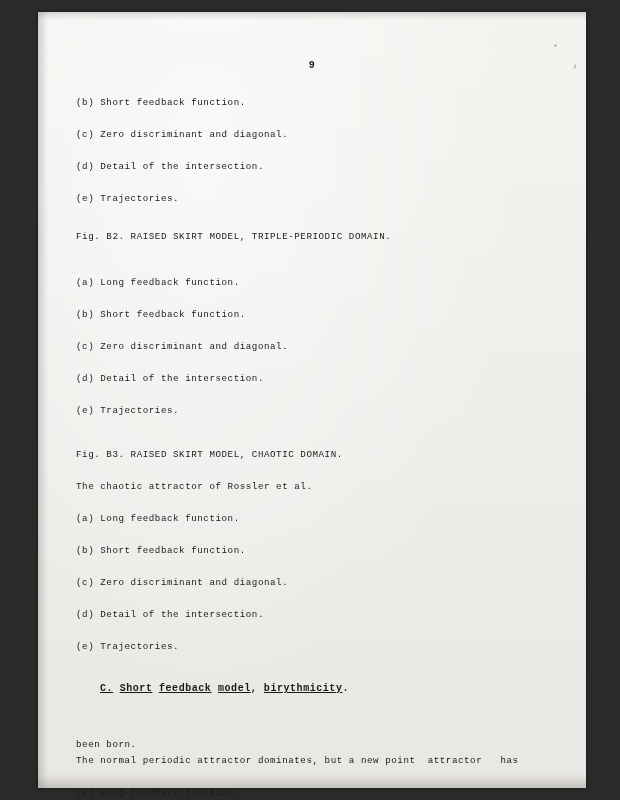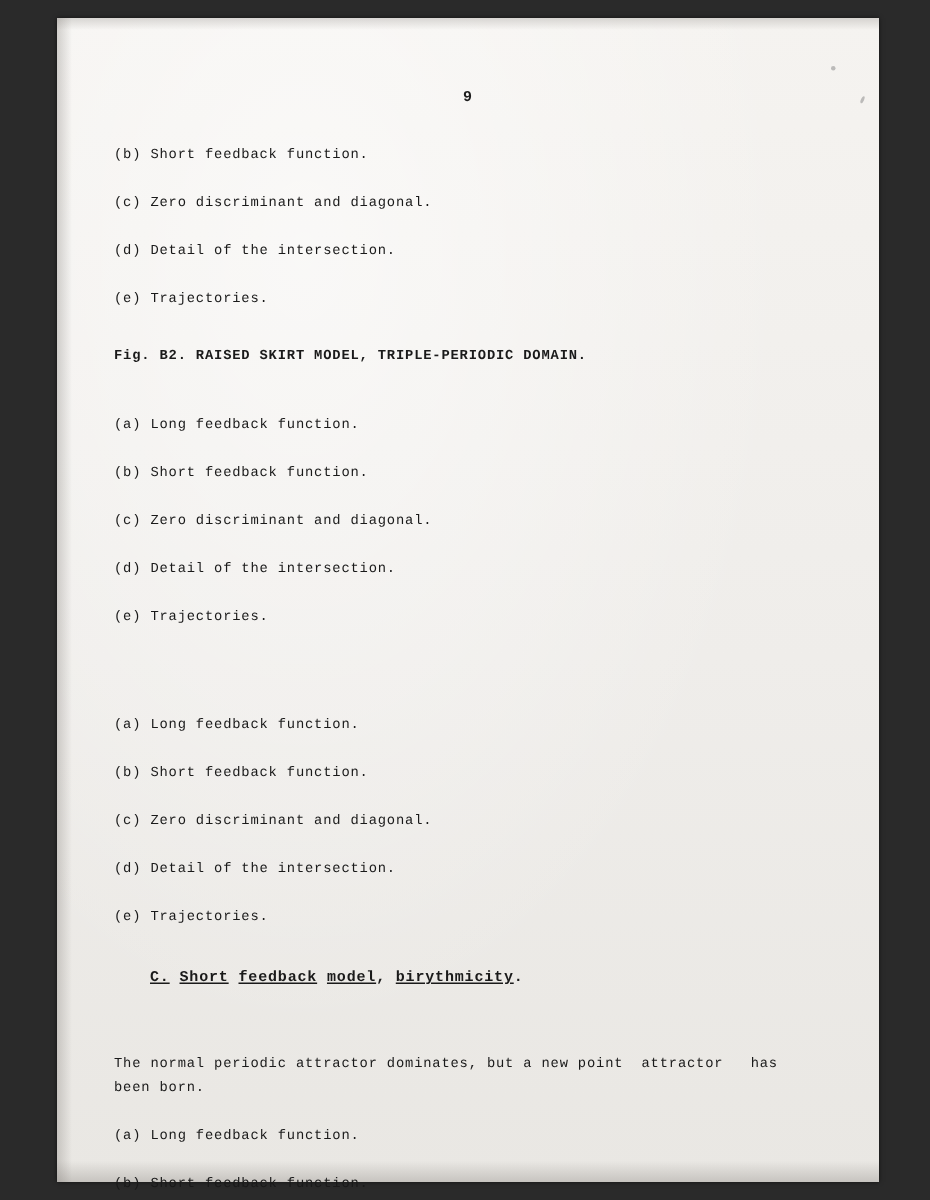--- a/index.html
+++ b/index.html
@@ -65,21 +65,21 @@
   }
   .line {
     font-size: 9.2px;
     line-height: 14px;
     color: #1a1a1a;
     letter-spacing: 0.55px;
     white-space: pre-wrap;
     margin: 2px;
   }
   .line.bold {
-    font-weight: bold;
+    font-weight: normal;
   }
   .gap-sm { height: 14px; }
   .gap-md { height: 20px; }
   .gap-lg { height: 26px; }
   .heading-underline {
     font-size: 10px;
     line-height: 14px;
     color: #1a1a1a;
     letter-spacing: 0.55px;
     font-weight: bold;
@@ -134,37 +134,39 @@
           <p class="line">(a) Long feedback function.</p>
           <div class="gap-sm"></div>
           <p class="line">(b) Short feedback function.</p>
           <div class="gap-sm"></div>
           <p class="line">(c) Zero discriminant and diagonal.</p>
           <div class="gap-sm"></div>
           <p class="line">(d) Detail of the intersection.</p>
           <div class="gap-sm"></div>
           <p class="line">(e) Trajectories.</p>
           <div class="gap-lg"></div>
+          <p class="line bold">Fig. B3. RAISED SKIRT MODEL, CHAOTIC DOMAIN.</p>
           <div class="gap-sm"></div>
+          <p class="line">The chaotic attractor of Rossler et al.</p>
           <div class="gap-sm"></div>
           <p class="line">(a) Long feedback function.</p>
           <div class="gap-sm"></div>
           <p class="line">(b) Short feedback function.</p>
           <div class="gap-sm"></div>
           <p class="line">(c) Zero discriminant and diagonal.</p>
           <div class="gap-sm"></div>
           <p class="line">(d) Detail of the intersection.</p>
           <div class="gap-sm"></div>
           <p class="line">(e) Trajectories.</p>
           <div class="gap-lg"></div>
           <div class="heading-underline"><span class="u">C.</span><span> </span><span class="u">Short</span><span> </span><span class="u">feedback</span><span> </span><span class="u">model</span><span>, </span><span class="u">birythmicity</span><span>.</span></div>
           <div class="gap-lg"></div>
           <div class="gap-sm"></div>
+          <p class="line">been born.</p>
           <p class="line">The normal periodic attractor dominates, but a new point  attractor   has</p>
-          <p class="line">been born.</p>
           <div class="gap-sm"></div>
           <p class="line">(a) Long feedback function.</p>
           <div class="gap-sm"></div>
           <p class="line">(b) Short feedback function.</p>
           <div class="gap-sm"></div>
           <p class="line">(c) Zero discriminant and diagonal.</p>
         </div>
     </div>
   </div>
 </div>

